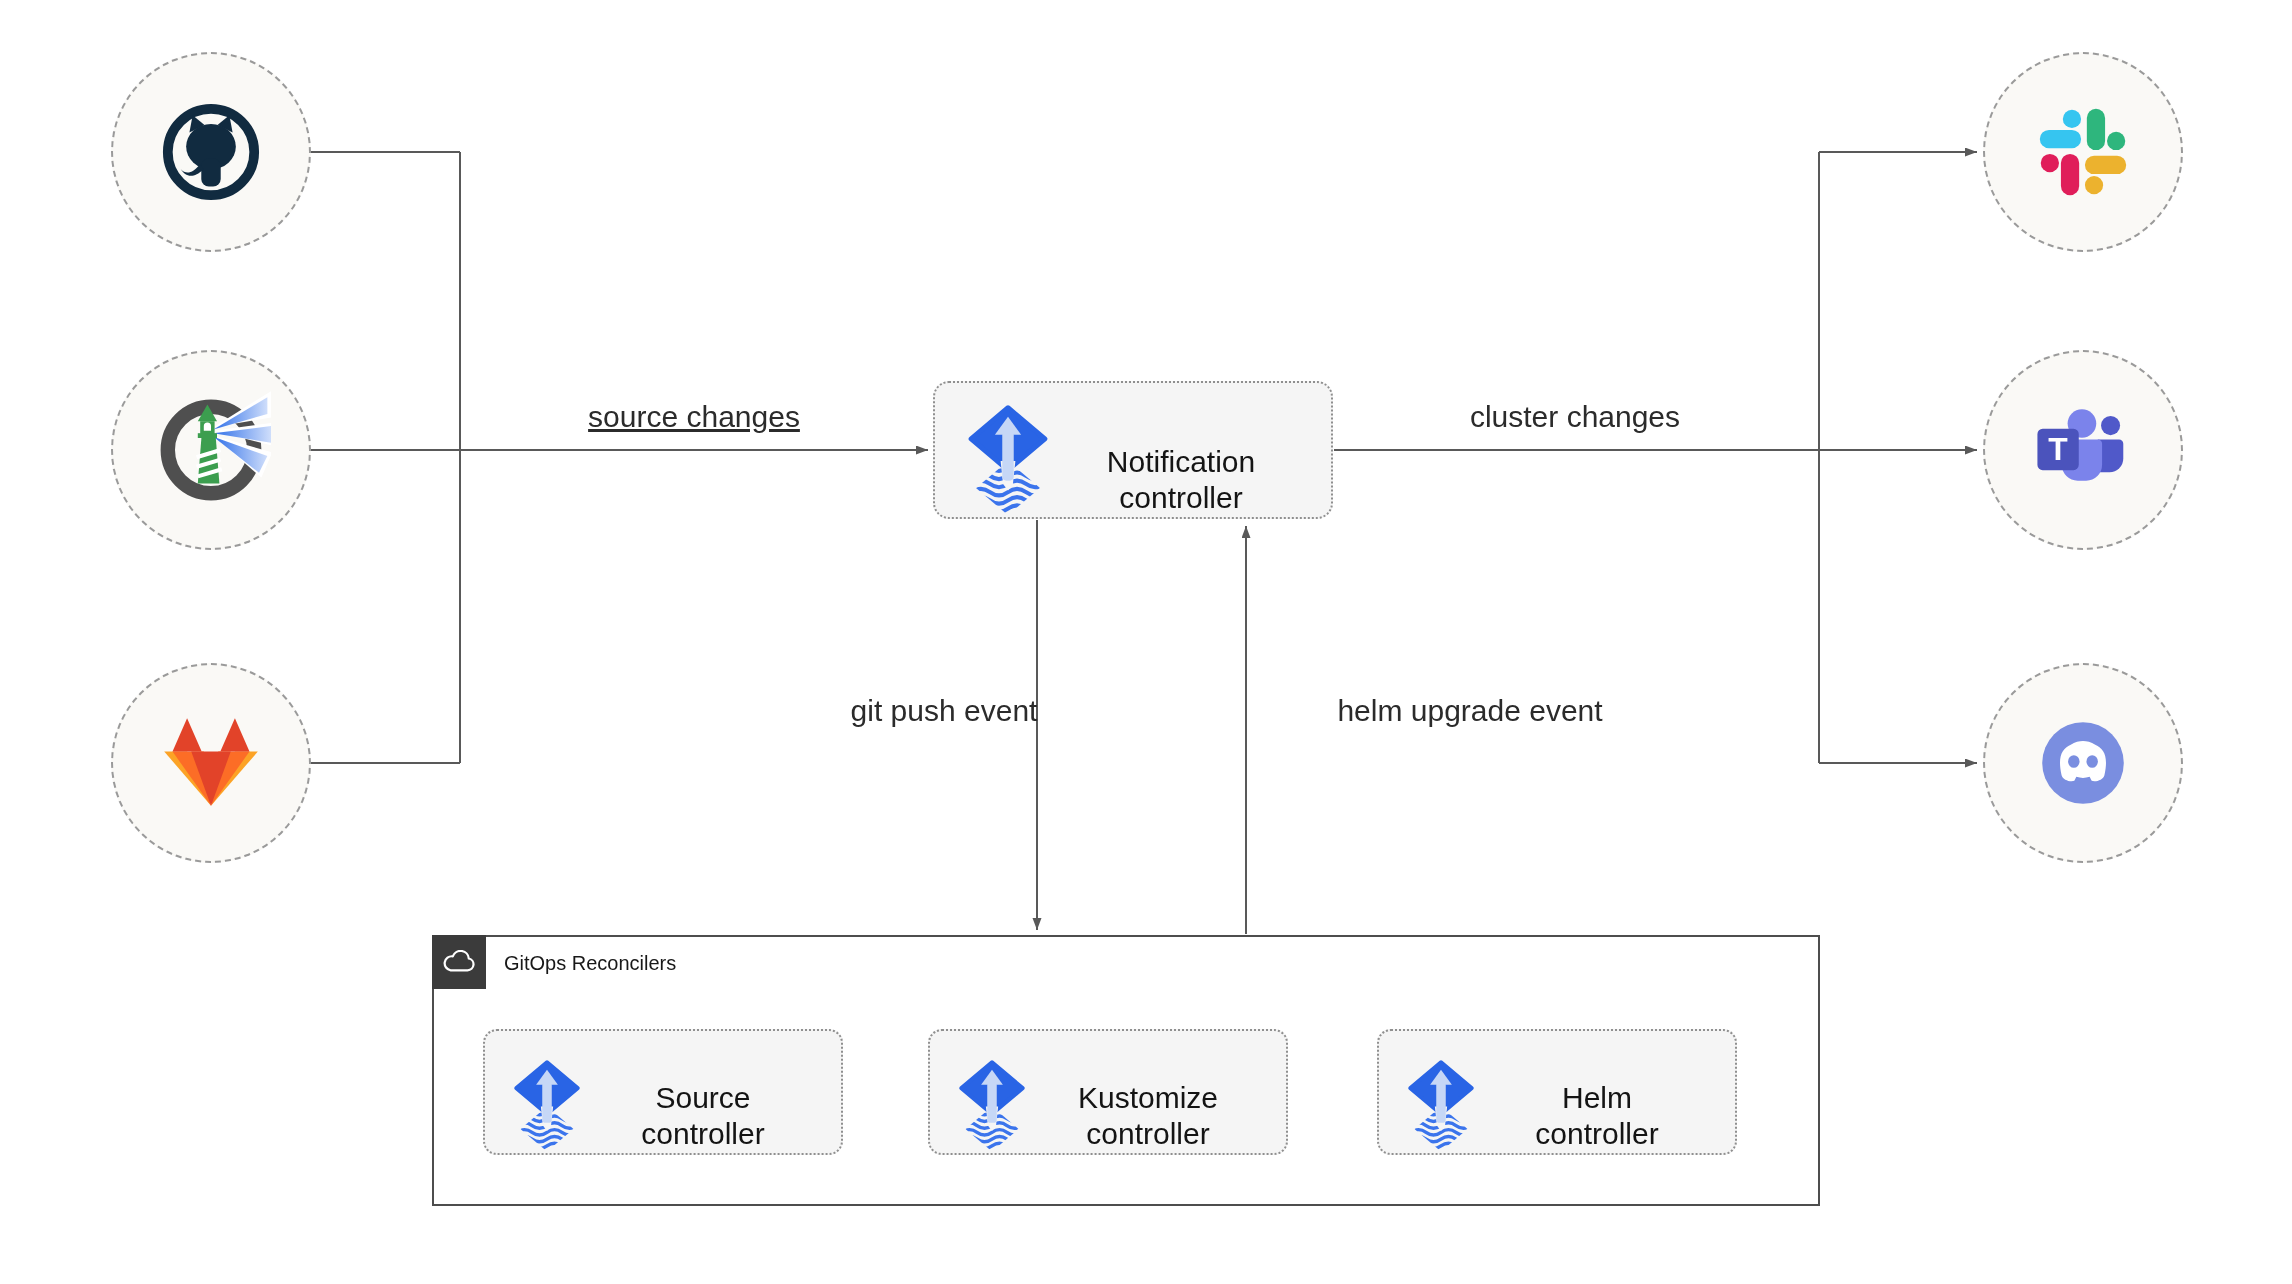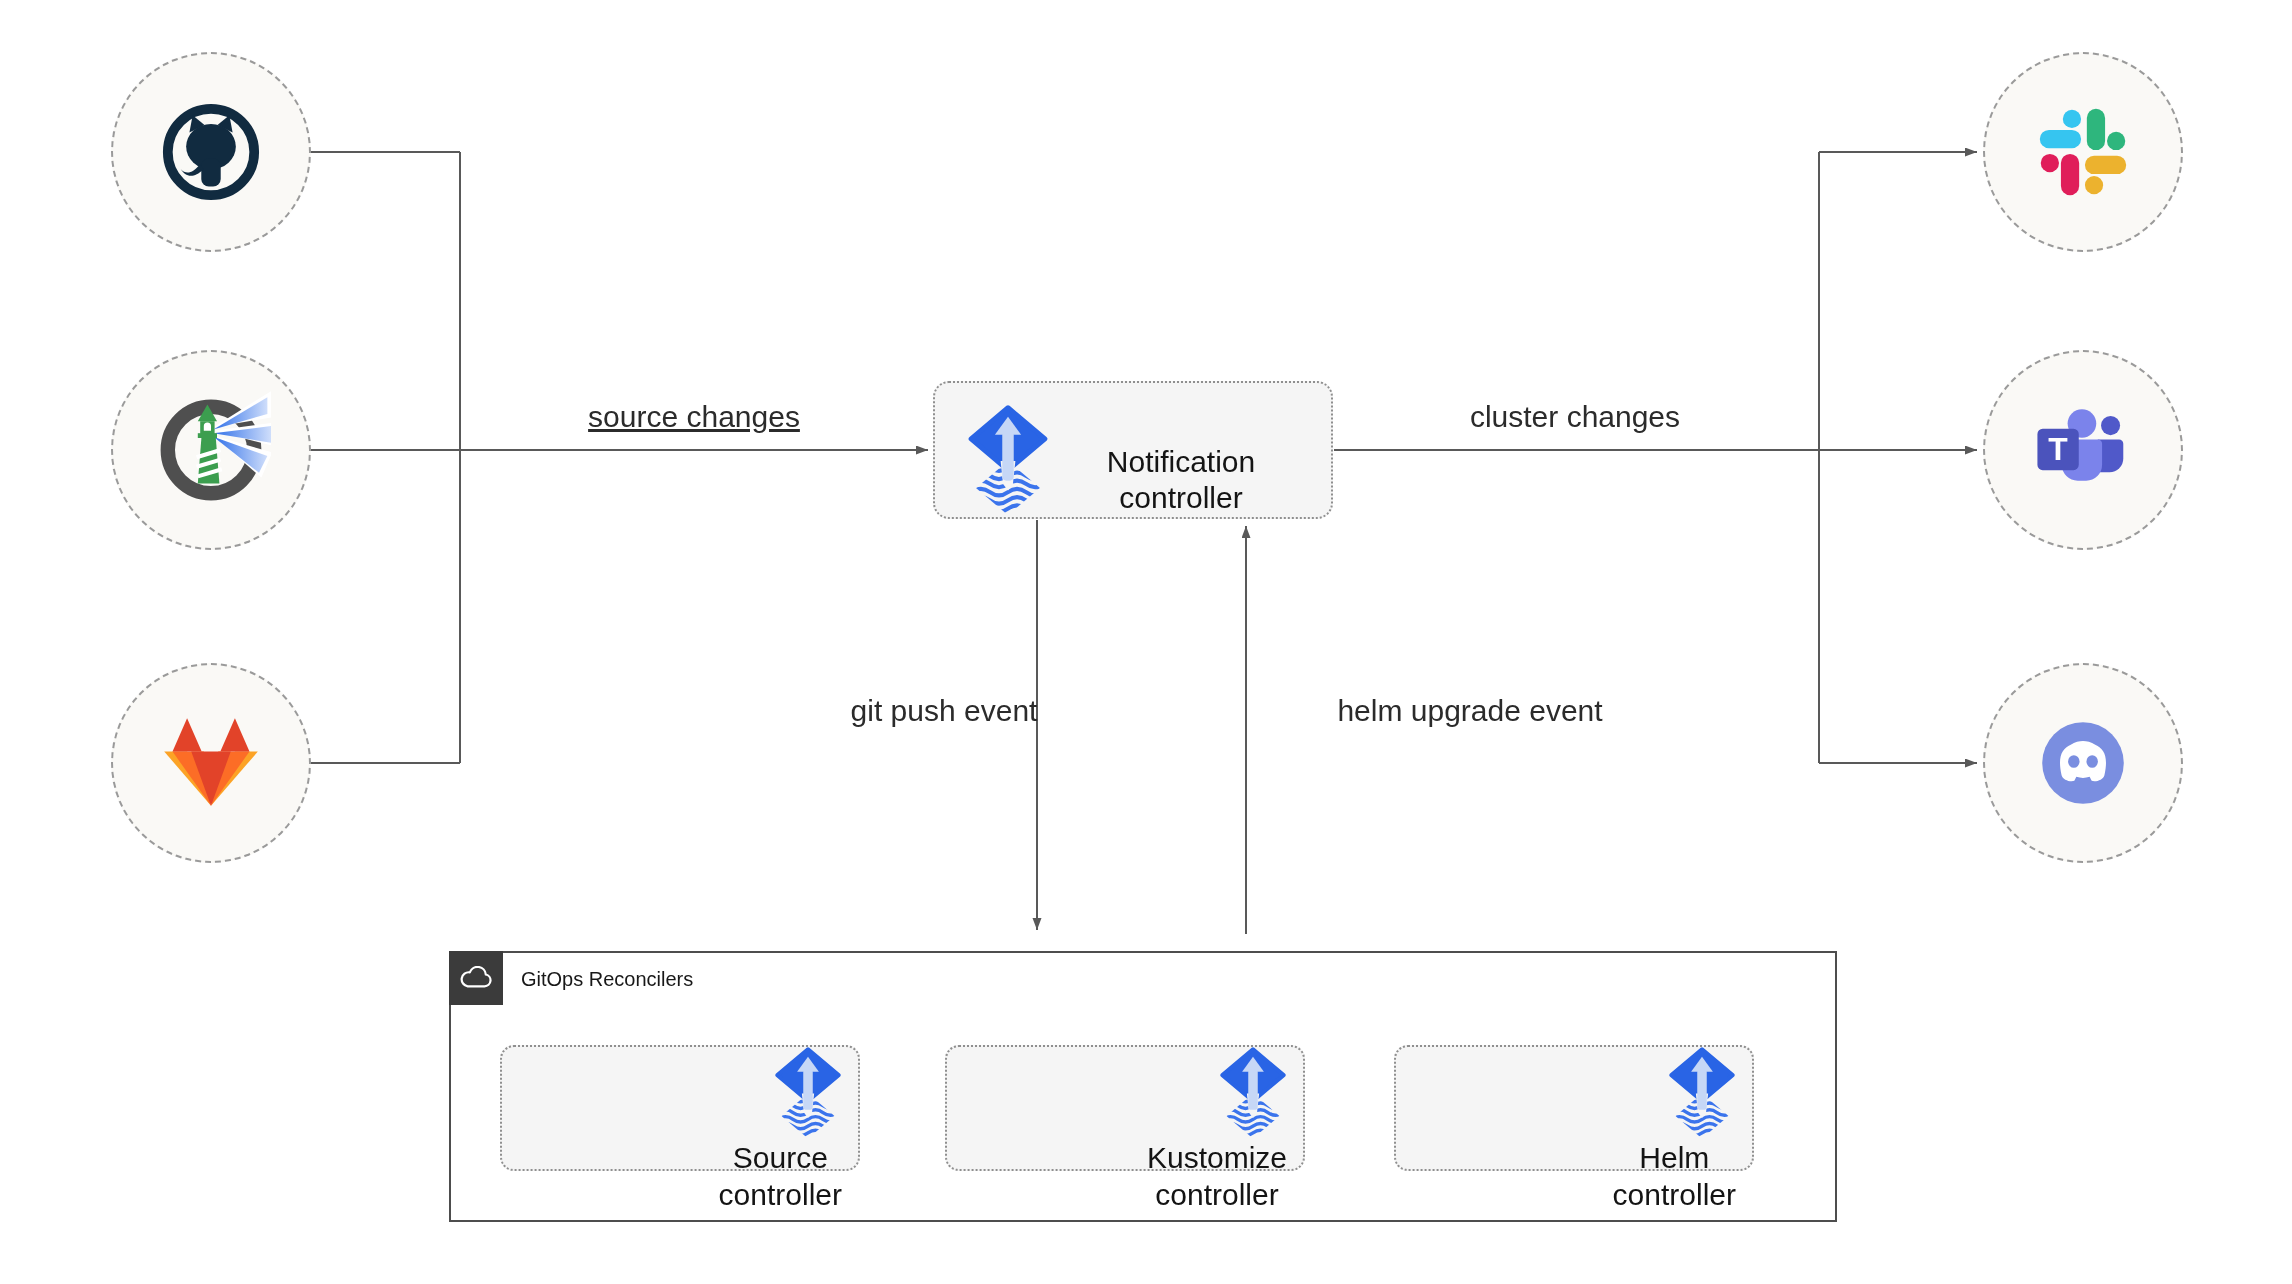--- a/index.html
+++ b/index.html
@@ -18,32 +18,32 @@
     border:2px dotted #8f8f8f;border-radius:16px;
     display:flex;align-items:flex-end;
   }
   .ctrl-box .flux{flex:0 0 auto;}
   .ctrl-label{flex:1 1 auto;text-align:center;font-size:30px;line-height:1.22;color:#141414;}
   .edge-label{
     position:absolute;transform:translateX(-50%);white-space:nowrap;
     font-size:30px;color:#2b2b2b;
   }
   #reconcilers{
-    position:absolute;left:449px;top:935px;width:1388px;height:271px;
-    border:2px solid #4d4d4d;background:#ffffff;box-sizing:border-box;margin-top:16px;
+    position:absolute;left:432px;top:935px;width:1388px;height:271px;
+    border:2px solid #4d4d4d;background:#ffffff;box-sizing:border-box;
   }
   #reconcilers .corner{
     position:absolute;left:-2px;top:-2px;width:54px;height:54px;background:#3b3b3b;
     display:flex;align-items:center;justify-content:center;
   }
   #reconcilers .title{
     position:absolute;left:70px;top:0;height:52px;line-height:52px;
     font-size:20px;color:#181818;white-space:nowrap;
   }
-  .inner-box{left:auto;top:92px;width:360px;height:126px;border-radius:14px;padding:0 16px 0 28px;flex-direction:column;}
+  .inner-box{left:auto;top:92px;width:360px;height:126px;border-radius:14px;padding:0 16px 0 28px;}
   #src-box{position:absolute;left:49px;}
   #kus-box{position:absolute;left:494px;}
   #helm-box{position:absolute;left:943px;}
   .hidden-defs{position:absolute;width:0;height:0;overflow:hidden;}
 </style>
 </head>
 <body>
 
 <svg class="hidden-defs" aria-hidden="true">
   <defs>

